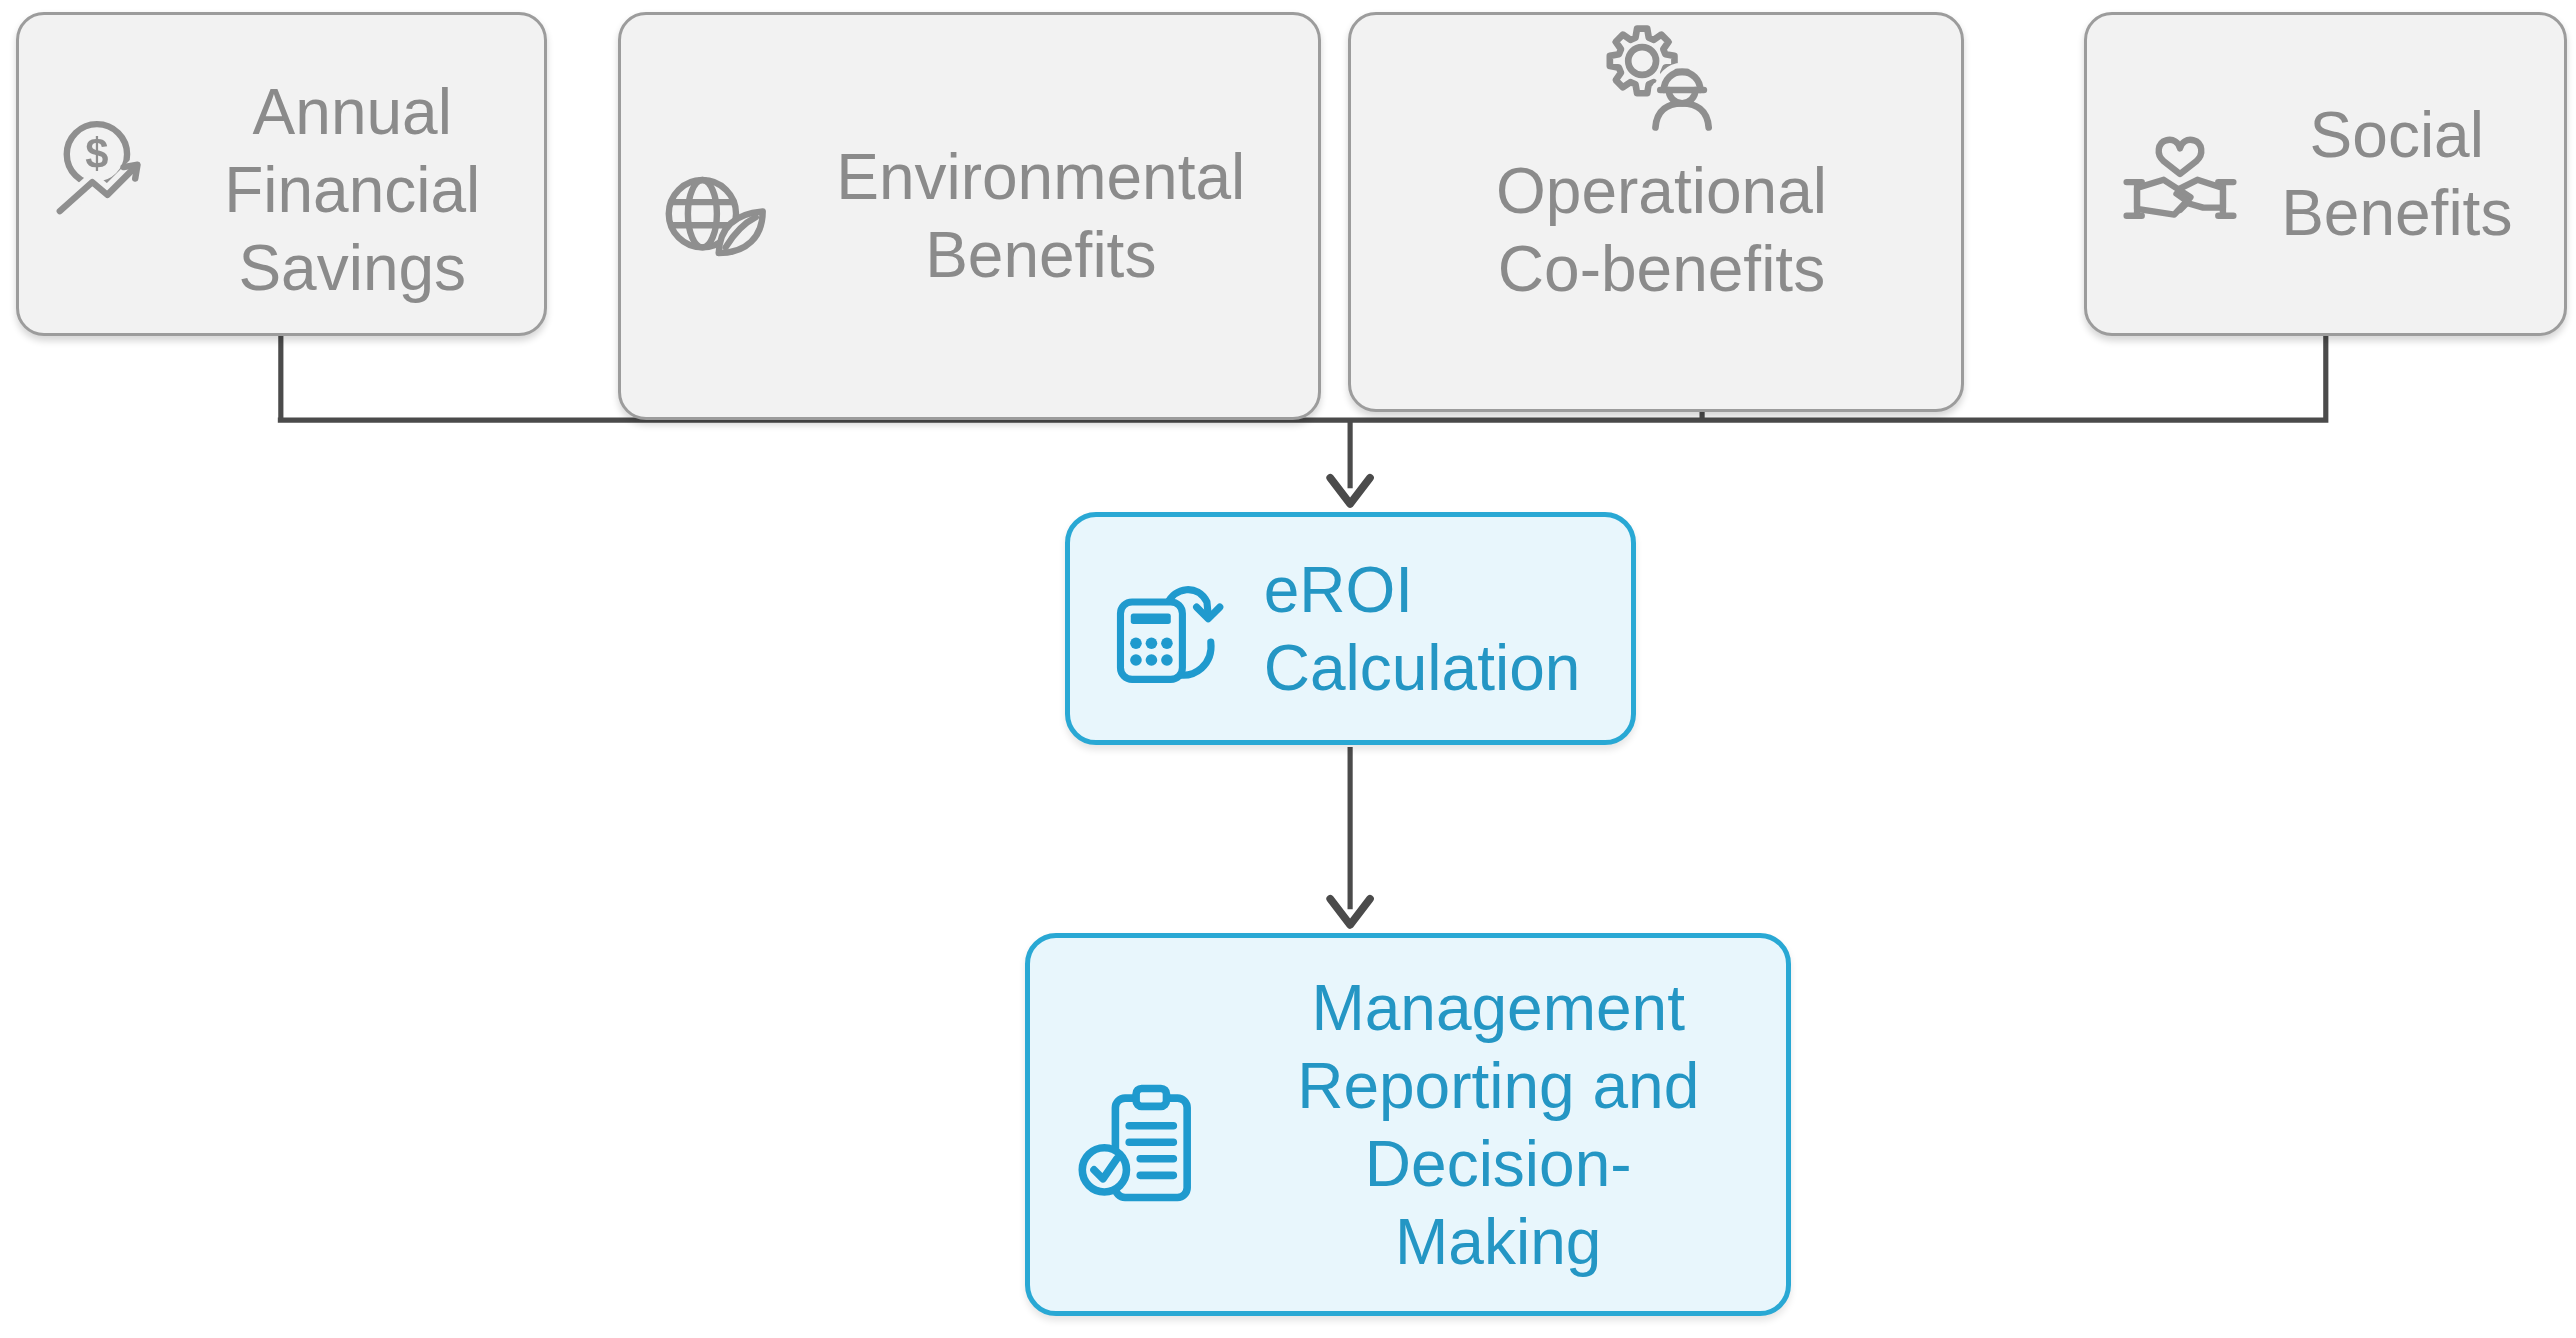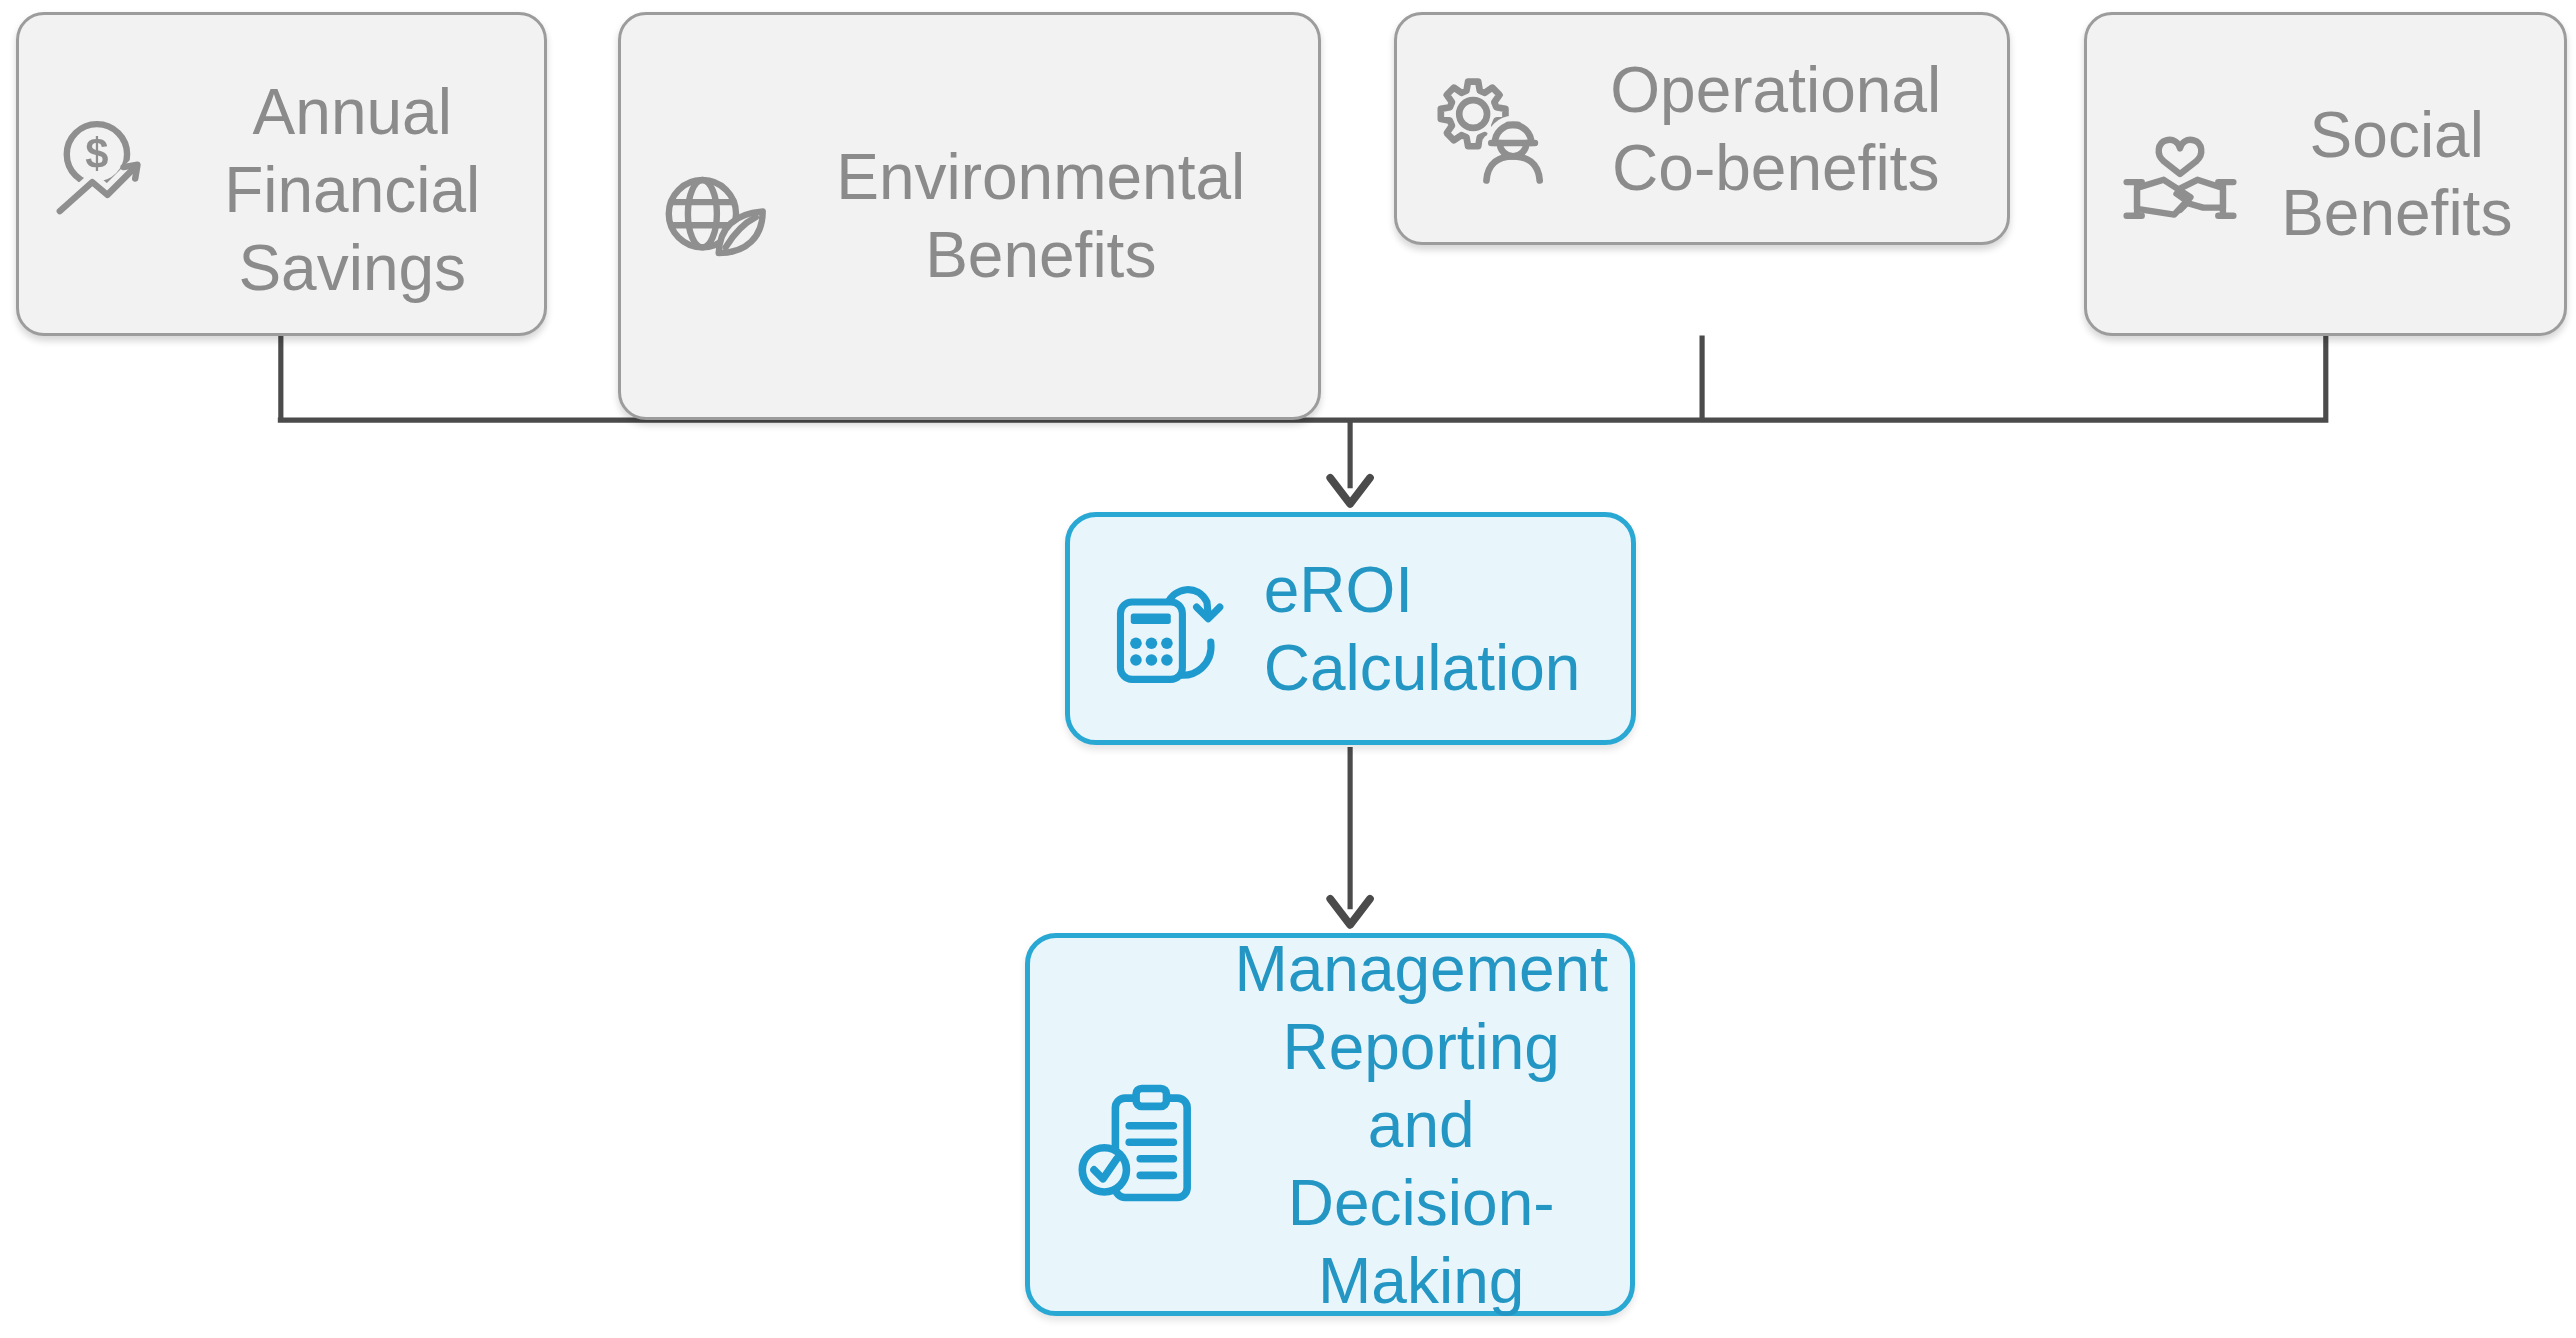--- a/index.html
+++ b/index.html
@@ -48,24 +48,24 @@
   #node-annual  .src-label{max-width:285px;margin-top:32px;}
   #node-environ .src-label{max-width:483px;}
   #node-operational .src-label{max-width:431px;}
   #node-social  .src-label{max-width:259px;}
   #node-eroi    .accent-label{max-width:336px;text-align:left;}
   #node-mgmt    .accent-label{max-width:414px;text-align:center;}
 
   
   #node-annual {left:15.5px;  top:12px; width:531px; height:324px;}
   #node-environ{left:618px; top:12px; width:703px; height:408px;}
-  #node-operational{left:1394px;top:12px;width:616px;height:233px;}
+  #node-operational{left:1348px;top:12px;width:616px;height:400px;flex-direction:column;}
   #node-social {left:2084px;top:12px; width:483px; height:324px;}
   #node-eroi   {left:1065px;top:512px;width:571px; height:233px;}
-  #node-mgmt   {left:1025px;top:933px;width:610px;height:383px;padding-left:44px;}
+  #node-mgmt   {left:1025px;top:933px;width:766px;height:383px;padding-left:44px;}
 
   #node-eroi .icon{margin-top:14px;}
   #node-mgmt .icon{margin-top:40px;}
 
   .gray-stroke{stroke:#8f8f8f;fill:none;stroke-width:5.5;stroke-linecap:round;stroke-linejoin:round;}
   .gray-fillbg{fill:#f2f2f2;}
   .blue-stroke{stroke:#1f9ace;fill:none;stroke-width:5.5;stroke-linecap:round;stroke-linejoin:round;}
   .blue-fill{fill:#1f9ace;stroke:none;}
   .blue-fillbg{fill:#e8f6fc;}
   .bg-under{stroke:#f2f2f2;fill:none;stroke-width:15;stroke-linecap:round;stroke-linejoin:round;}

